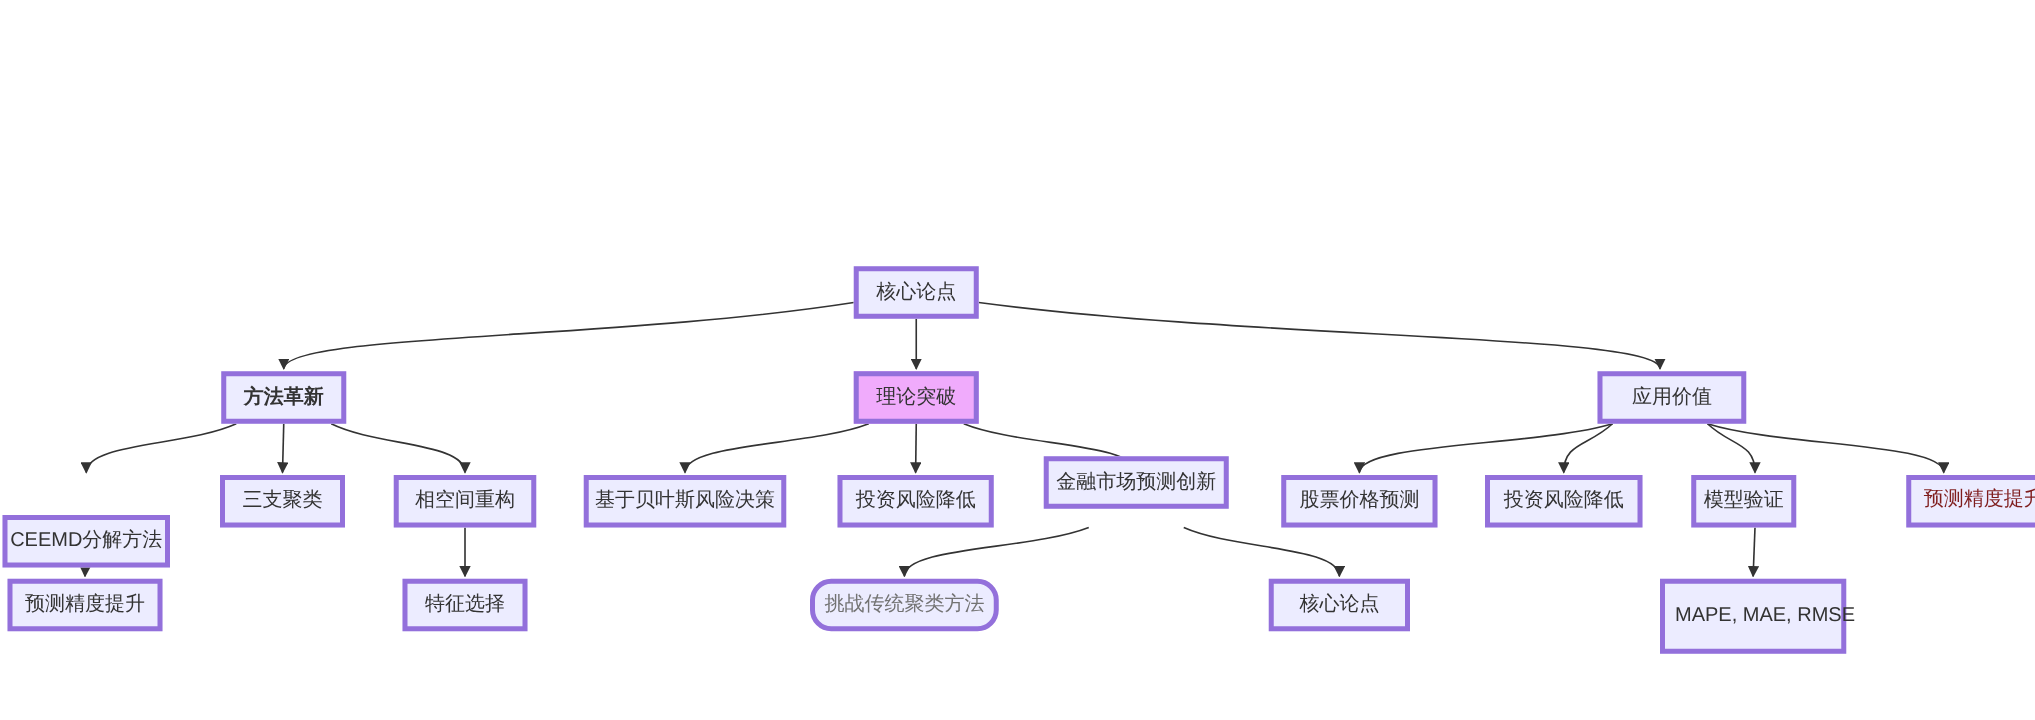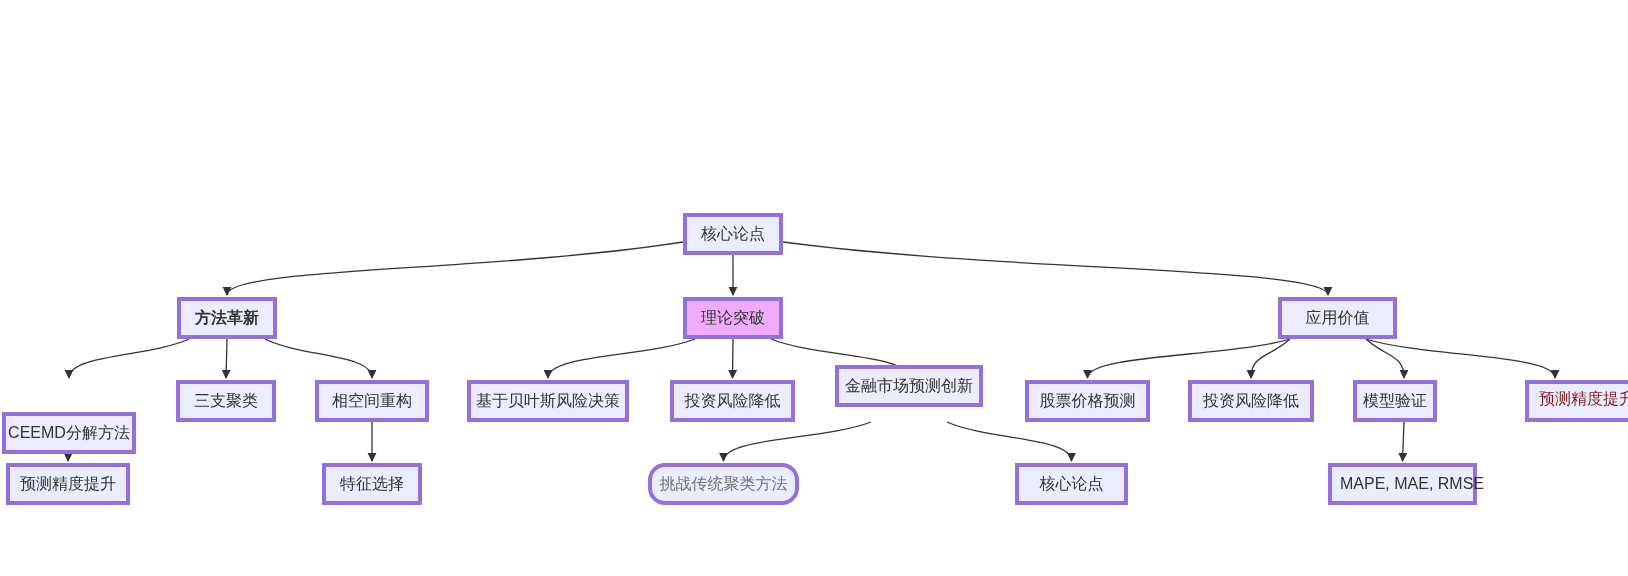--- a/index.html
+++ b/index.html
@@ -84,15 +84,15 @@
       <div class="node" style="left: 670px; top: 380px; width: 125px; height: 42px; background: rgb(236, 236, 255); border-color: rgb(147, 112, 219); color: rgb(51, 51, 51);">投资风险降低</div>
       <div class="node" style="left: 835px; top: 365px; width: 148px; height: 42px; background: rgb(236, 236, 255); border-color: rgb(147, 112, 219); color: rgb(51, 51, 51);">金融市场预测创新</div>
       <div class="node" style="left: 1025px; top: 380px; width: 125px; height: 42px; background: rgb(236, 236, 255); border-color: rgb(147, 112, 219); color: rgb(51, 51, 51);">股票价格预测</div>
       <div class="node" style="left: 1188px; top: 380px; width: 126px; height: 42px; background: rgb(236, 236, 255); border-color: rgb(147, 112, 219); color: rgb(51, 51, 51);">投资风险降低</div>
       <div class="node" style="left: 1353px; top: 380px; width: 84px; height: 42px; background: rgb(236, 236, 255); border-color: rgb(147, 112, 219); color: rgb(51, 51, 51);">模型验证</div>
       <div class="node" style="left: 1525px; top: 380px; width: 124px; height: 42px; background: rgb(236, 236, 255); border-color: rgb(147, 112, 219); color: #7f1d1d; font-family: Liberation Mono, monospace;">预测精度提升</div>
       <div class="node" style="left: 6px; top: 463px; width: 124px; height: 42px; background: rgb(236, 236, 255); border-color: rgb(147, 112, 219); color: rgb(51, 51, 51);">预测精度提升</div>
       <div class="node" style="left: 322px; top: 463px; width: 100px; height: 42px; background: rgb(236, 236, 255); border-color: rgb(147, 112, 219); color: rgb(51, 51, 51);">特征选择</div>
       <div class="node" style="left: 648px; top: 463px; width: 151px; height: 42px; background: rgb(236, 236, 255); border-color: rgb(147, 112, 219); color: #737373; border-radius: 17px;">挑战传统聚类方法</div>
       <div class="node" style="left: 1015px; top: 463px; width: 113px; height: 42px; background: rgb(236, 236, 255); border-color: rgb(147, 112, 219); color: rgb(51, 51, 51);">核心论点</div>
-      <div class="node" style="left: 1328px; top: 463px; width: 149px; height: 42px; background: rgb(236, 236, 255); border-color: rgb(147, 112, 219); color: rgb(51, 51, 51); padding-left: 19px;">MAPE, MAE, RMSE</div>
+      <div class="node" style="left: 1328px; top: 463px; width: 149px; height: 60px; background: rgb(236, 236, 255); border-color: rgb(147, 112, 219); color: rgb(51, 51, 51); padding-left: 19px;">MAPE, MAE, RMSE</div>
     </div>
 </div>
 
 </body></html>

